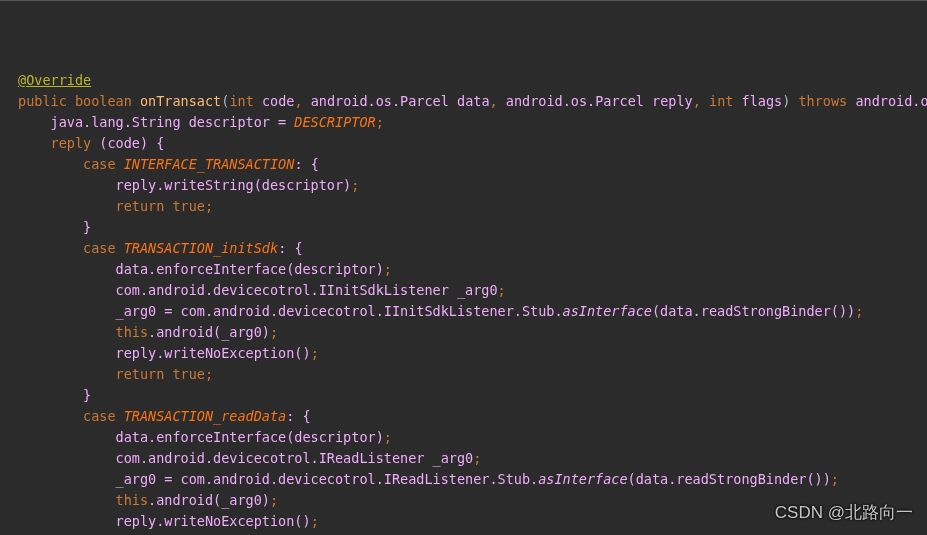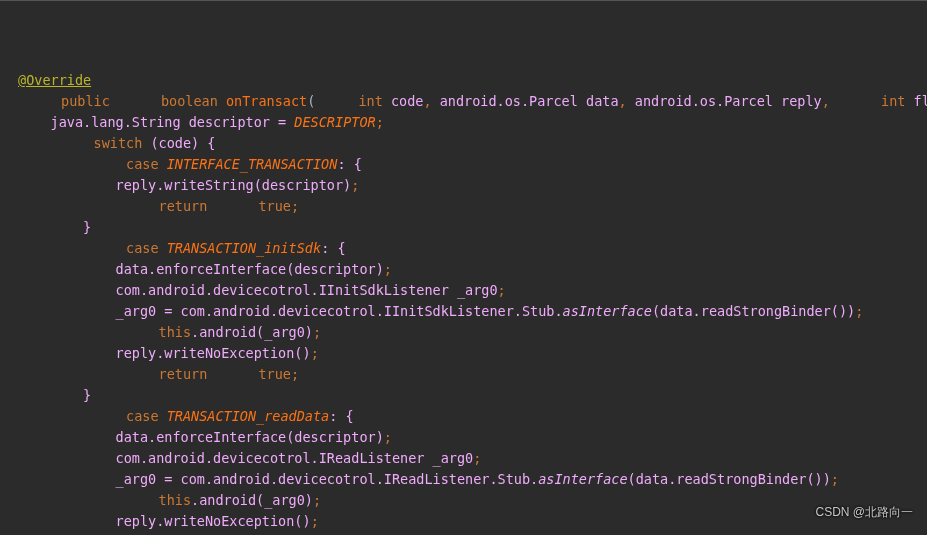--- a/index.html
+++ b/index.html
@@ -10,52 +10,52 @@
       line-height: 21px;
       color: #a9b7c6;
       overflow-x: auto;
       width: 927px;
       height: 535px;
       padding: 7px 0 0 18px;
       white-space: pre;
       position: relative;
     }
     .annotation { color: #bbb529; text-decoration: underline; }
-    .keyword { color: #cc7832; margin-left: 43px; }
-    .method-decl { color: #f97316; text-align: center; }
+    .keyword { color: #cc7832; }
+    .method-decl { color: #fdba74; text-align: center; }
     .italic-const { color: #f97316; font-style: italic; }
     .static-method { font-style: italic; }
     .semi { color: #cc7832; }
     .paren { color: #a9b7c6; }
     .normal { color: #f0abfc; }
     .watermark {
       position: absolute;
       bottom: 12px;
       right: 14px;
       color: #d8d8d8;
       font-family: Arial, sans-serif;
-      font-size: 12px;
+      font-size: 17px;
       text-shadow: 0 0 3px #000, 0 0 3px #000;
       opacity: 0.9;
       white-space: normal;
     }
     .border-top {
       border-top: 1px solid #555;
       position: absolute;
       top: 0; left: 0; right: 0;
     }
   </style>
 </head>
 <body>
 <div class="border-top"></div>
 
 <span class="annotation">@Override</span>
 <span class="keyword">public</span> <span class="keyword">boolean</span> <span class="method-decl">onTransact</span><span class="paren">(</span><span class="keyword">int</span><span class="normal"> code</span><span class="semi">,</span> <span class="normal">android.os.Parcel data</span><span class="semi">,</span> <span class="normal">android.os.Parcel reply</span><span class="semi">,</span> <span class="keyword">int</span><span class="normal"> flags</span><span class="paren">)</span> <span class="keyword">throws</span> <span class="normal">android.os.</span>
     <span class="normal">java.lang.String descriptor = </span><span class="italic-const">DESCRIPTOR</span><span class="semi">;</span>
-    <span class="keyword">switch</span><span class="normal"> (code) {</span>
+    <span class="keyword">reply</span><span class="normal"> (code) {</span>
         <span class="keyword">case</span> <span class="italic-const">INTERFACE_TRANSACTION</span><span class="normal">: {</span>
             <span class="normal">reply.writeString(descriptor)</span><span class="semi">;</span>
             <span class="keyword">return</span> <span class="keyword">true</span><span class="semi">;</span>
         <span class="normal">}</span>
         <span class="keyword">case</span> <span class="italic-const">TRANSACTION_initSdk</span><span class="normal">: {</span>
             <span class="normal">data.enforceInterface(descriptor)</span><span class="semi">;</span>
             <span class="normal">com.android.devicecotrol.IInitSdkListener _arg0</span><span class="semi">;</span>
             <span class="normal">_arg0 = com.android.devicecotrol.IInitSdkListener.Stub.</span><span class="normal static-method">asInterface</span><span class="normal">(data.readStrongBinder())</span><span class="semi">;</span>
             <span class="keyword">this</span><span class="normal">.android(_arg0)</span><span class="semi">;</span>
             <span class="normal">reply.writeNoException()</span><span class="semi">;</span>

